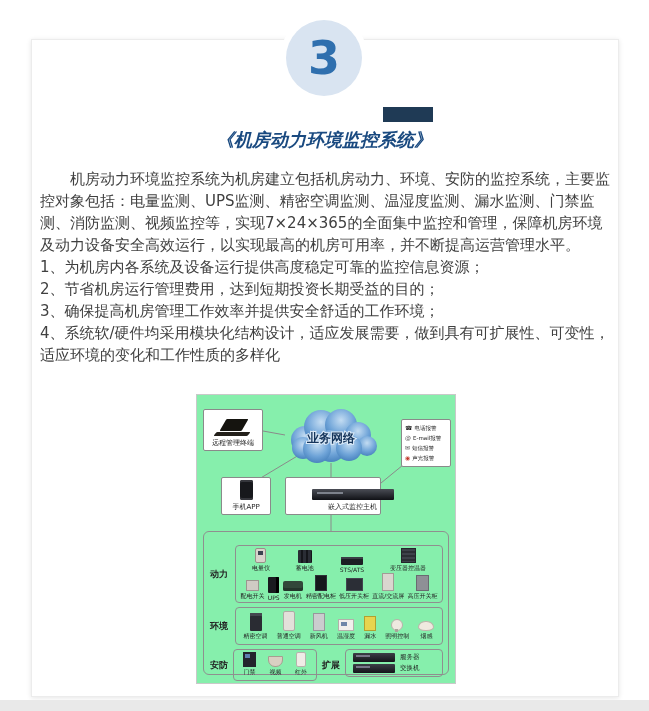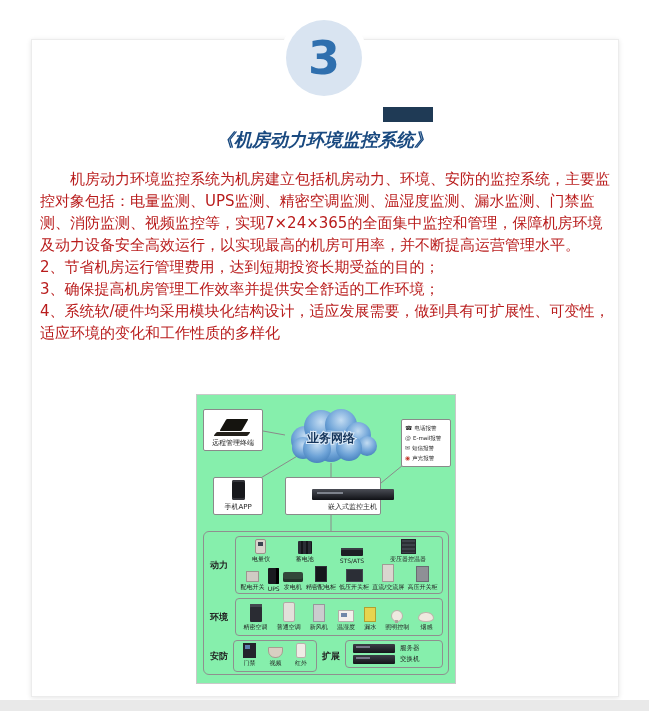--- a/index.html
+++ b/index.html
@@ -13,33 +13,33 @@
         background:#d9e4f1;box-shadow:0 0 0 6px #fff;z-index:3;
         display:flex;align-items:center;justify-content:center;}
   .badge-number{font-size:46px;font-weight:bold;color:#2f6fae;line-height:1;}
   
   .accent-bar{position:absolute;left:383px;top:107px;width:50px;height:15px;background:#1f3a55;z-index:2;}
   
   .doc-title{position:absolute;left:31px;top:128px;width:586px;text-align:center;
         font-size:18px;font-weight:bold;font-style:italic;color:#1a4a80;z-index:2;}
   
   .text-block{position:absolute;left:40px;top:168px;width:572px;z-index:2;
-        font-size:15px;line-height:22px;color:#b91c1c;}
+        font-size:15px;line-height:22px;color:#404040;}
   .text-block p{margin:0;}
   .indent{text-indent:2em;}
   
   .diagram{position:absolute;left:196px;top:394px;width:258px;height:288px;background:#86efac;
         border:1px solid #c9c9c9;z-index:2;font-size:7px;color:#333;}
   .dlines{position:absolute;left:0;top:0;width:258px;height:288px;}
   .dbox{position:absolute;background:#fff;border:1px solid #8a8a8a;border-radius:2px;
         display:flex;flex-direction:column;align-items:center;justify-content:flex-end;
         padding:2px 1px;box-sizing:border-box;}
   .dbox .dlabel{font-size:7px;white-space:nowrap;color:#222;margin-top:2px;}
   .remote-box{left:6px;top:14px;width:60px;height:42px;}
-  .phone-box{left:16px;top:82px;width:50px;height:38px;justify-content:space-between;}
+  .phone-box{left:24px;top:82px;width:50px;height:38px;justify-content:space-between;}
   .host-box{left:88px;top:82px;width:96px;height:38px;padding-left:40px;}
   .alarm-box{left:204px;top:24px;width:50px;height:48px;justify-content:space-around;align-items:flex-start;padding:3px 3px;}
   .alarm-row{display:flex;align-items:center;gap:2px;white-space:nowrap;}
   .alarm-glyph{font-size:6px;line-height:1;}
   .g-phone{color:#222;} .g-email{color:#555;} .g-sms{color:#333;} .g-sound{color:#c0392b;}
   .alarm-label{font-size:5.5px;color:#222;}
   .cloud-wrap{position:absolute;left:86px;top:5px;width:96px;height:66px;}
   
   .laptop{position:relative;width:36px;height:17px;}
   .laptop .lscreen{position:absolute;left:8px;top:0;width:22px;height:12px;background:#15140f;
@@ -73,21 +73,21 @@
   .i-leak{width:10px;height:13px;background:#e7d44f;border:1px solid #b2a02f;}
   .i-bulb{width:10px;height:10px;background:#eee9e0;border:1px solid #b7b2a8;border-radius:50%;position:relative;}
   .i-bulb:after{content:"";position:absolute;left:3px;top:9px;width:3px;height:3px;background:#a9a49a;}
   .i-smoke{width:14px;height:8px;background:#efe9df;border:1px solid #bcb6ab;border-radius:50%/70% 70% 40% 40%;}
   .i-door{width:13px;height:15px;background:#23252c;position:relative;}
   .i-door:after{content:"";position:absolute;left:2px;top:2px;width:5px;height:4px;background:#5d7fae;}
   .i-cam{width:13px;height:9px;background:#d9cfc2;border:1px solid #a79d90;border-radius:0 0 7px 7px;}
   .i-ir{width:8px;height:13px;background:#efece6;border:1px solid #b6b3ac;border-radius:2px;}
   
   .dev-container{position:absolute;left:6px;top:136px;width:246px;height:144px;border:1px solid #8f8f8f;
-        border-radius:6px;box-sizing:border-box;padding:4px 5px;display:flex;flex-direction:column;gap:4px;}
+        border-radius:6px;box-sizing:border-box;padding:13px 5px;display:flex;flex-direction:column;gap:4px;}
   .group-row{display:flex;align-items:stretch;gap:6px;}
   .glabel{width:20px;display:flex;align-items:center;justify-content:center;
         font-size:9px;font-weight:bold;color:#222;flex:none;}
   .gbox{flex:1;border:1px solid #8f8f8f;border-radius:4px;box-sizing:border-box;padding:2px 3px;}
   .gbox-power{display:flex;flex-direction:column;justify-content:space-around;height:58px;}
   .dev-row{display:flex;justify-content:space-around;align-items:flex-end;}
   .dev-item{display:flex;flex-direction:column;align-items:center;justify-content:flex-end;gap:1px;}
   .dev-item .dname{font-size:6px;white-space:nowrap;color:#222;}
   .gbox-env{display:flex;justify-content:space-around;align-items:flex-end;height:38px;padding-bottom:3px;}
   .sec-ext{gap:4px;}
@@ -105,20 +105,21 @@
   <div class="badge-circle">
     <span class="badge-number">3</span>
   </div>
 
   <div class="accent-bar"></div>
 
   <div class="doc-title">《机房动力环境监控系统》</div>
 
   <div class="text-block">
     <p class="indent">机房动力环境监控系统为机房建立包括机房动力、环境、安防的监控系统，主要监控对象包括：电量监测、UPS监测、精密空调监测、温湿度监测、漏水监测、门禁监测、消防监测、视频监控等，实现7×24×365的全面集中监控和管理，保障机房环境及动力设备安全高效运行，以实现最高的机房可用率，并不断提高运营管理水平。</p>
+    <p>1、为机房内各系统及设备运行提供高度稳定可靠的监控信息资源；</p>
     <p>2、节省机房运行管理费用，达到短期投资长期受益的目的；</p>
     <p>3、确保提高机房管理工作效率并提供安全舒适的工作环境；</p>
     <p>4、系统软/硬件均采用模块化结构设计，适应发展需要，做到具有可扩展性、可变性，适应环境的变化和工作性质的多样化</p>
   </div>
 
   <div class="diagram">
     <svg class="dlines" viewBox="0 0 258 288">
       <line x1="66" y1="36" x2="88" y2="40" stroke="#8a8a8a" stroke-width="1"></line>
       <line x1="134" y1="68" x2="134" y2="82" stroke="#8a8a8a" stroke-width="1"></line>
       <line x1="62" y1="84" x2="102" y2="60" stroke="#8a8a8a" stroke-width="1"></line>

